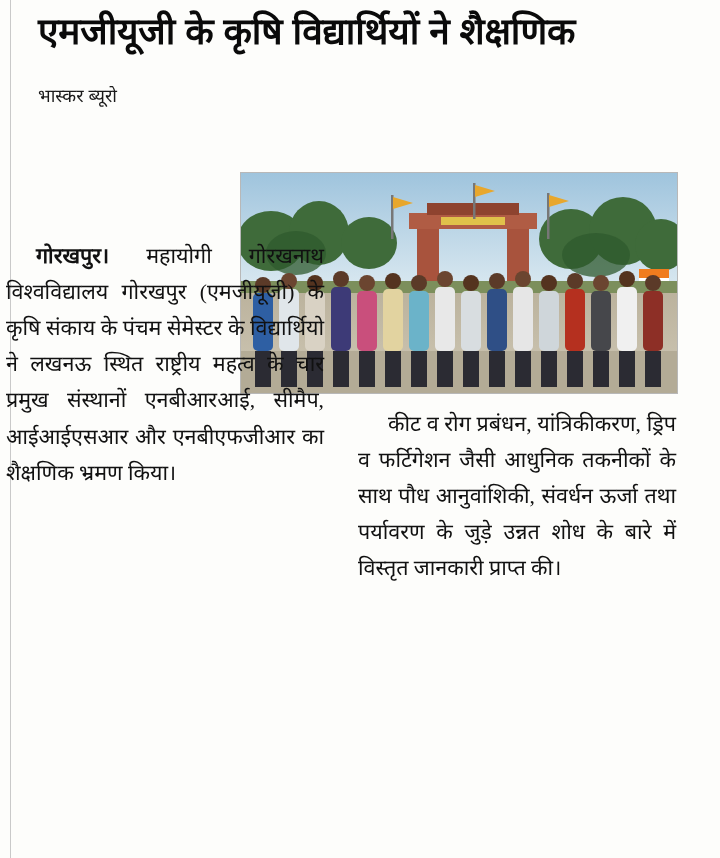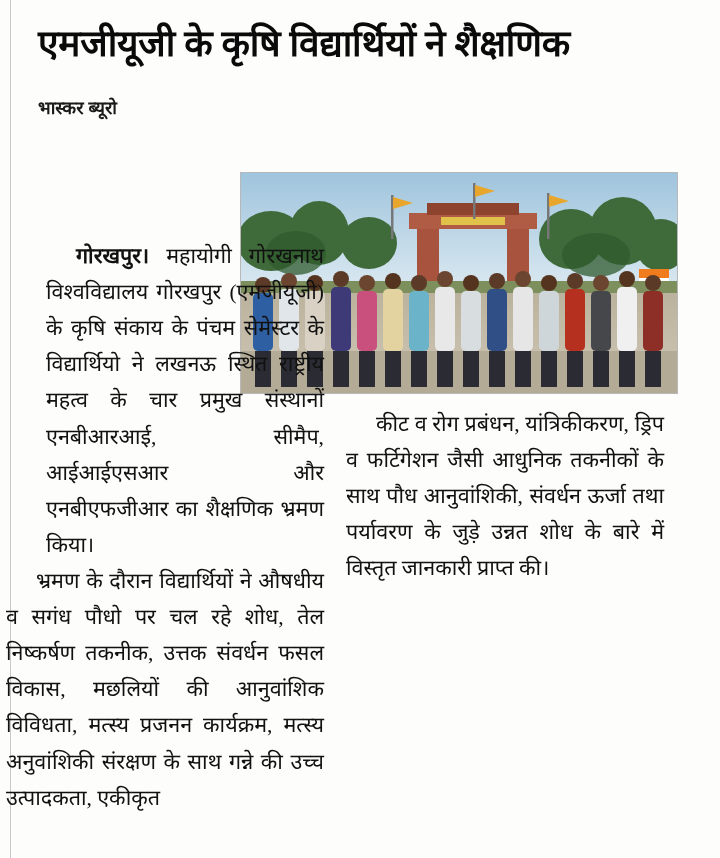--- a/index.html
+++ b/index.html
@@ -32,37 +32,37 @@
   }
   .content {
     position: absolute;
     left: 32px;
     top: 0;
     width: 676px;
     height: 858px;
   }
   
   .headline {
-    margin: 18px 0 0 0;
+    margin: 6px 0 0 0;
     padding: 0 14px 0 6px;
-    font-family: Liberation Serif, serif;
+    font-family: Liberation Sans, sans-serif;
     font-weight: bold;
     font-size: 37px;
     line-height: 1.42;
     letter-spacing: -0.2px;
     color: #0a0a0a;
   }
   .headline .l2 {
     display: block;
   }
   
   .byline {
     margin: 24px 0 0 6px;
     font-family: "Liberation Sans", sans-serif;
-    font-weight: bold;
+    font-weight: normal;
     font-size: 18px;
     color: #1a1a1a;
   }
   
   .photo {
     position: absolute;
     left: 240px;
     top: 172px;
     width: 436px;
     height: 220px;
@@ -83,23 +83,23 @@
     position: absolute;
     top: 0;
     width: 318px;
     font-size: 21.5px;
     line-height: 1.68;
     text-align: justify;
     text-justify: inter-word;
     color: #111;
   }
   .col.left  { left: 0; }
-  .col.right { left: 340px; top: 168px; }
+  .col.right { left: 352px; top: 168px; }
   .col p { margin: 0; text-indent: 30px; }
-  .col p.first { text-indent: 30px; margin-left: 40px; }
+  .col p.first { text-indent: 30px; }
   .dateline {
     font-family: "Liberation Sans", sans-serif;
     font-weight: bold;
   }
   .col.right p { text-indent: 30px; }
 </style>
 </head>
 <body>
 
 <div class="page">
@@ -258,21 +258,20 @@
         <rect x="378" y="178" width="16" height="36"></rect>
           <rect x="404" y="178" width="16" height="36"></rect>
       </g>
     </svg>
   </div>
 
   <div class="body-wrap">
 
     <div class="col left">
       <p class="first"><span class="dateline">गोरखपुर।</span> <span>महायोगी गोरखनाथ विश्वविद्यालय गोरखपुर (एमजीयूजी) के कृषि संकाय के पंचम सेमेस्टर के विद्यार्थियो ने लखनऊ स्थित राष्ट्रीय महत्व के चार प्रमुख संस्थानों एनबीआरआई, सीमैप, आईआईएसआर और एनबीएफजीआर का शैक्षणिक भ्रमण किया।</span></p>
-      <p>भ्रमण के दौरान विद्यार्थियों ने औषधीय व सगंध पौधो पर चल रहे शोध, तेल निष्कर्षण तकनीक, उत्तक संवर्धन फसल विकास, मछलियों की आनुवांशिक विविधता, मत्स्य प्रजनन कार्यक्रम, मत्स्य अनुवांशिकी संरक्षण के साथ गन्ने की उच्च उत्पादकता, एकीकृत</p>
     </div>
 
     <div class="col right">
       <p>कीट व रोग प्रबंधन, यांत्रिकीकरण, ड्रिप व फर्टिगेशन जैसी आधुनिक तकनीकों के साथ पौध आनुवांशिकी, संवर्धन ऊर्जा तथा पर्यावरण के जुड़े उन्नत शोध के बारे में विस्तृत जानकारी प्राप्त की।</p>
     </div>
 
   </div>
 
 </div>
 

